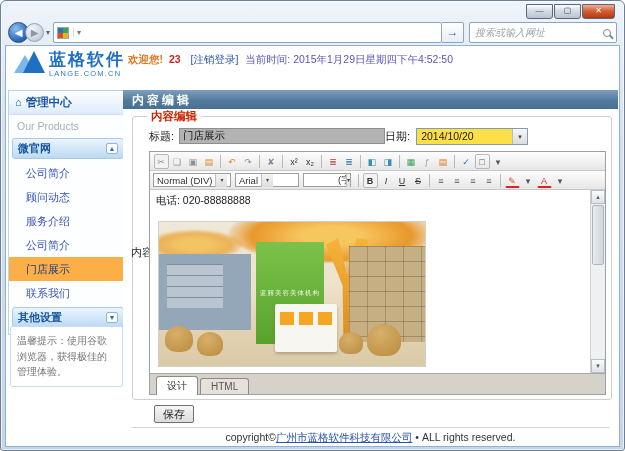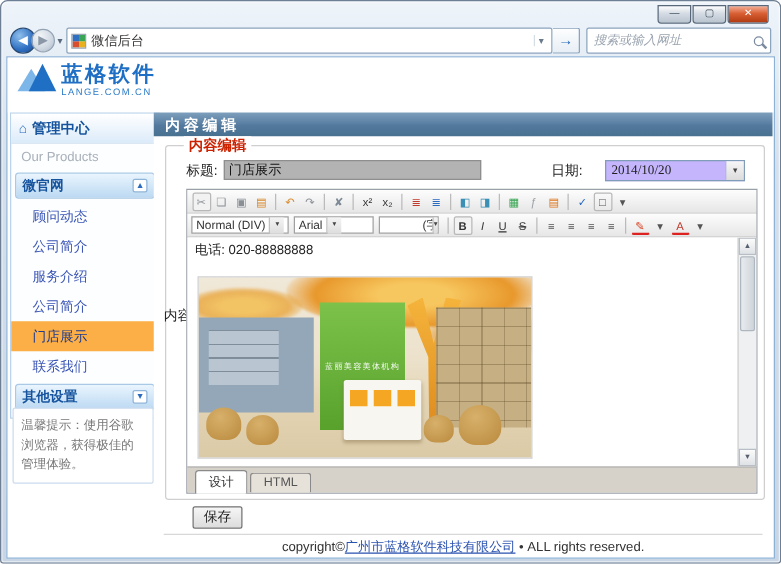--- a/index.html
+++ b/index.html
@@ -85,23 +85,23 @@
     color:#fff; font-weight:bold; font-size:12px; padding:2px 9px; letter-spacing:3px; }
   .fieldset { position:absolute; left:9px; right:6px; top:26px; height:284px;
     border:1px solid #cfcfcf; border-radius:3px; }
   .legend { position:absolute; top:-8px; left:14px; background:#fff; padding:0 4px;
     color:#cc2200; font-weight:bold; font-size:11.5px; }
   .form-row { position:absolute; top:10px; left:16px; right:12px; height:18px;
     display:flex; align-items:center; font-size:11px; color:#222; }
   .fld-label { flex:0 0 auto; }
   .title-input { width:206px; height:16px; margin-left:5px; background:#b3b3b3; border:1px solid #8e8e8e;
     color:#111; font-size:10.5px; padding:0 3px; font-family:"Liberation Sans",sans-serif; }
-  .date-label { margin-left:56px; }
-  .date-select { width:112px; height:17px; margin-left:18px; border:1px solid #7f9db9; background:#c4b5fd;
-    display:flex; align-items:center; font-size:10.5px; color:#222;font-family:Liberation Serif, serif; }
+  .date-label { }
+  .date-select { width:112px; height:17px; margin-left:6px; border:1px solid #7f9db9; background:#fde047;
+    display:flex; align-items:center; font-size:10.5px; color:#222; }
   .date-value { flex:1 1 auto; padding:0 4px; }
   .date-caret { width:15px; height:15px; border-left:1px solid #aebecb;
     background:linear-gradient(#f6f6f6,#dcdcdc); color:#444; font-size:7px; line-height:15px; text-align:center; }
 
   
   .editor { position:absolute; left:16px; right:5px; top:34px; height:244px; border:1px solid #9aa0a8;
     display:flex; flex-direction:column; background:#fff; }
   .tb { height:19px; background:linear-gradient(#fdfdfd,#e6e6e6); border-bottom:1px solid #c8c8c8;
     display:flex; align-items:center; padding:0 3px; flex:0 0 auto; overflow:hidden; }
   .tb-btn { min-width:15px; height:15px; font-size:9px; line-height:14px; text-align:center; color:#555;
@@ -182,21 +182,20 @@
     <div class="win-btn">▢</div>
     <div class="win-btn close">✕</div>
   </div>
 
   <div class="nav">
     <div class="nav-circle">◀</div>
     <div class="nav-circle fwd">▶</div>
     <div class="nav-caret">▾</div>
     <div class="addr">
       <span class="fav"></span>
-      <span class="addr-title">微信后台</span>
       <span class="addr-caret">▾</span>
     </div>
     <div class="go-btn">→</div>
     <div class="search">
       <input placeholder="搜索或输入网址" style="">
       <span class="mag"></span>
     </div>
   </div>
 
   <div class="content">
@@ -205,34 +204,40 @@
       <div class="logo">
         <div class="logo-mark">
           <span class="tri t1"></span>
           <span class="tri t2"></span>
         </div>
         <div class="logo-text">
           <div class="cn">蓝格软件</div>
           <div class="en">LANGE.COM.CN</div>
         </div>
       </div>
+      <div class="welcome">
+        <span class="w-hi">欢迎您!</span>
+        <span class="w-user">23</span>
+        <span class="w-logout">[注销登录]</span>
+        <span class="w-time">当前时间: 2015年1月29日星期四下午4:52:50</span>
+      </div>
     </div>
 
     <div class="sidebar">
       <div class="side-main">
         <div class="admin-bar">
           <span class="home-ic">⌂</span><span>管理中心</span>
         </div>
         <div class="products">Our Products</div>
         <div class="section-bar">
           <span>微官网</span>
           <span class="sec-toggle">▲</span>
         </div>
+        <div class="side-item">公司简介</div>
         <div class="side-item">顾问动态</div>
-        <div class="side-item">公司简介</div>
         <div class="side-item">服务介绍</div>
         <div class="side-item">公司简介</div>
         <div class="side-item active">门店展示</div>
         <div class="side-item">联系我们</div>
         <div class="section-bar">
           <span>其他设置</span>
           <span class="sec-toggle">▼</span>
         </div>
       </div>
       <div class="tip-box">温馨提示：使用谷歌浏览器，获得极佳的管理体验。</div>

